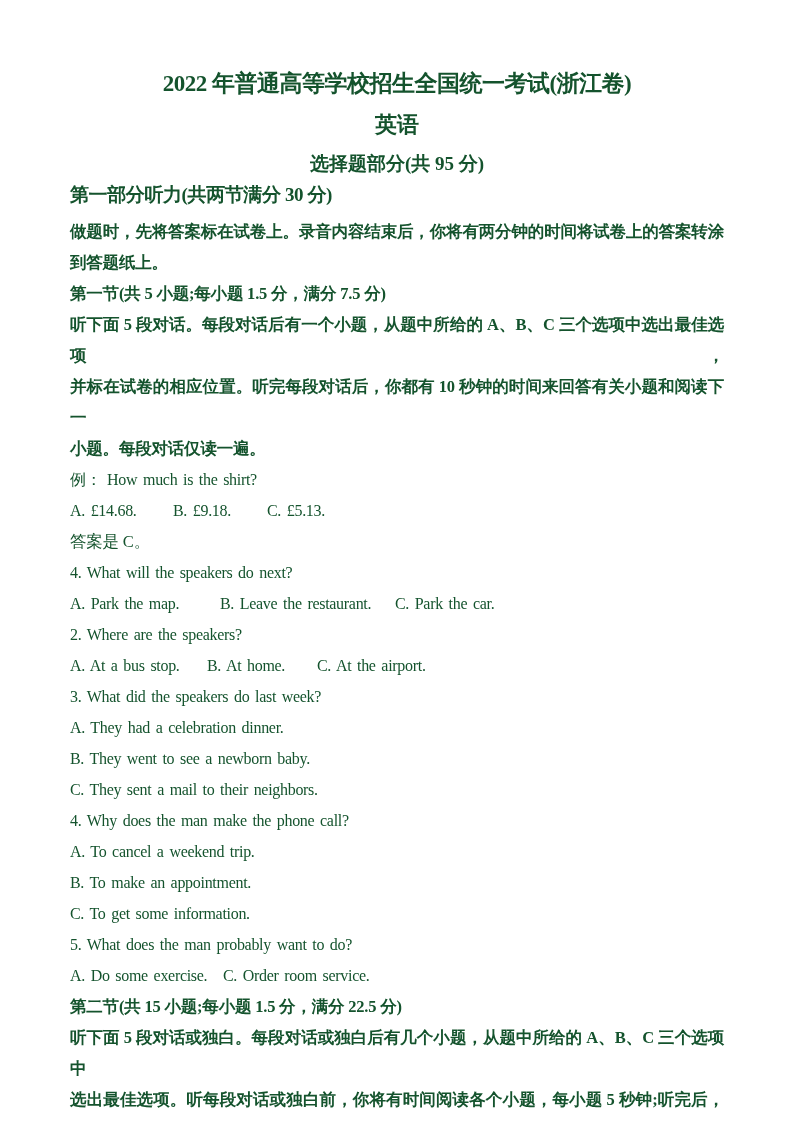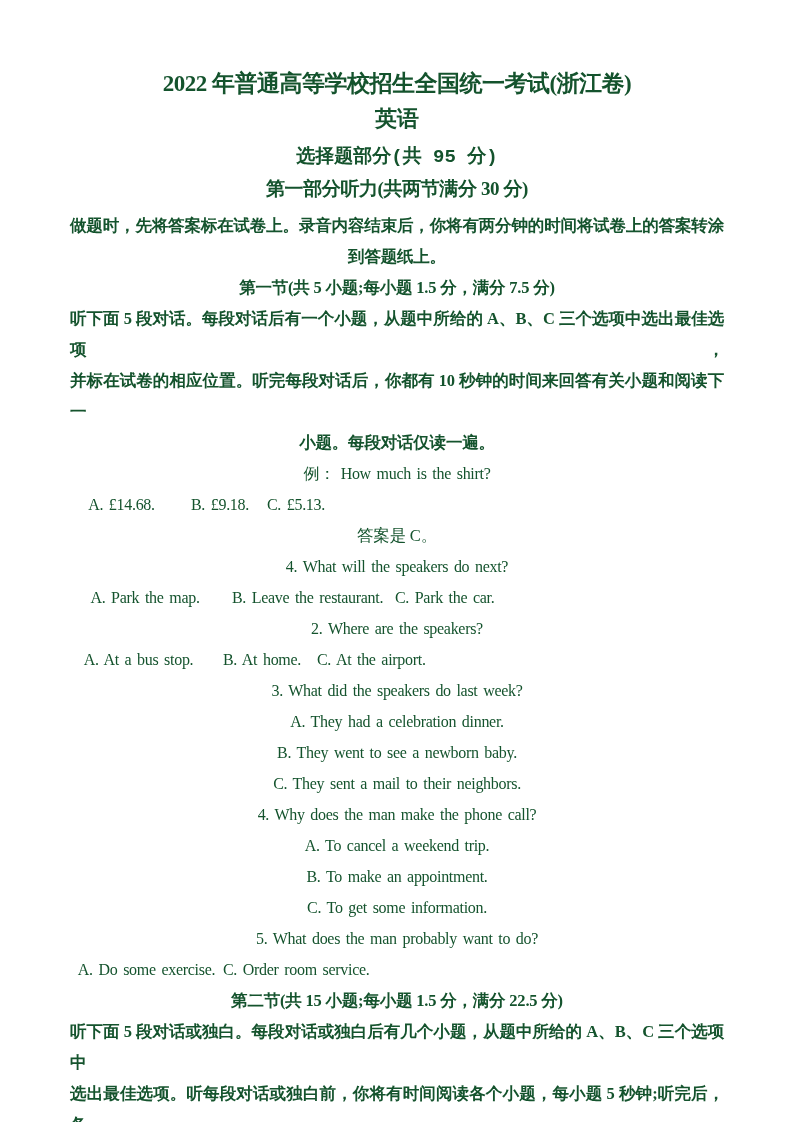--- a/index.html
+++ b/index.html
@@ -14,45 +14,43 @@
   }
   .content {
     position: absolute;
     top: 0; left: 70px;
     width: 654px;
   }
   .line {
     line-height: 31px;
     min-height: 31px;
     white-space: nowrap;
-    text-align: center;
   }
   
   .title {
     padding-top: 68px;
     text-align: center;
     font-weight: bold;
     font-size: 23px;
     letter-spacing: -0.5px;
     line-height: 31px;
   }
   .subject {
-    margin-top: 4px;
+    margin-top: 10px;
     text-align: center;
     font-weight: bold;
     font-size: 22px;
     line-height: 31px;
   }
   .choice-part {
     margin-top: 8px;
     text-align: center;
     font-weight: bold;
     font-size: 19px;
     line-height: 31px;
-    font-family: Liberation Mono, monospace;
   }
   .part-header {
     font-weight: bold;
     font-size: 19px;
     letter-spacing: -0.4px;
   }
   .cn-b {               
     font-weight: bold;
     font-size: 16.5px;
     letter-spacing: -0.2px;

